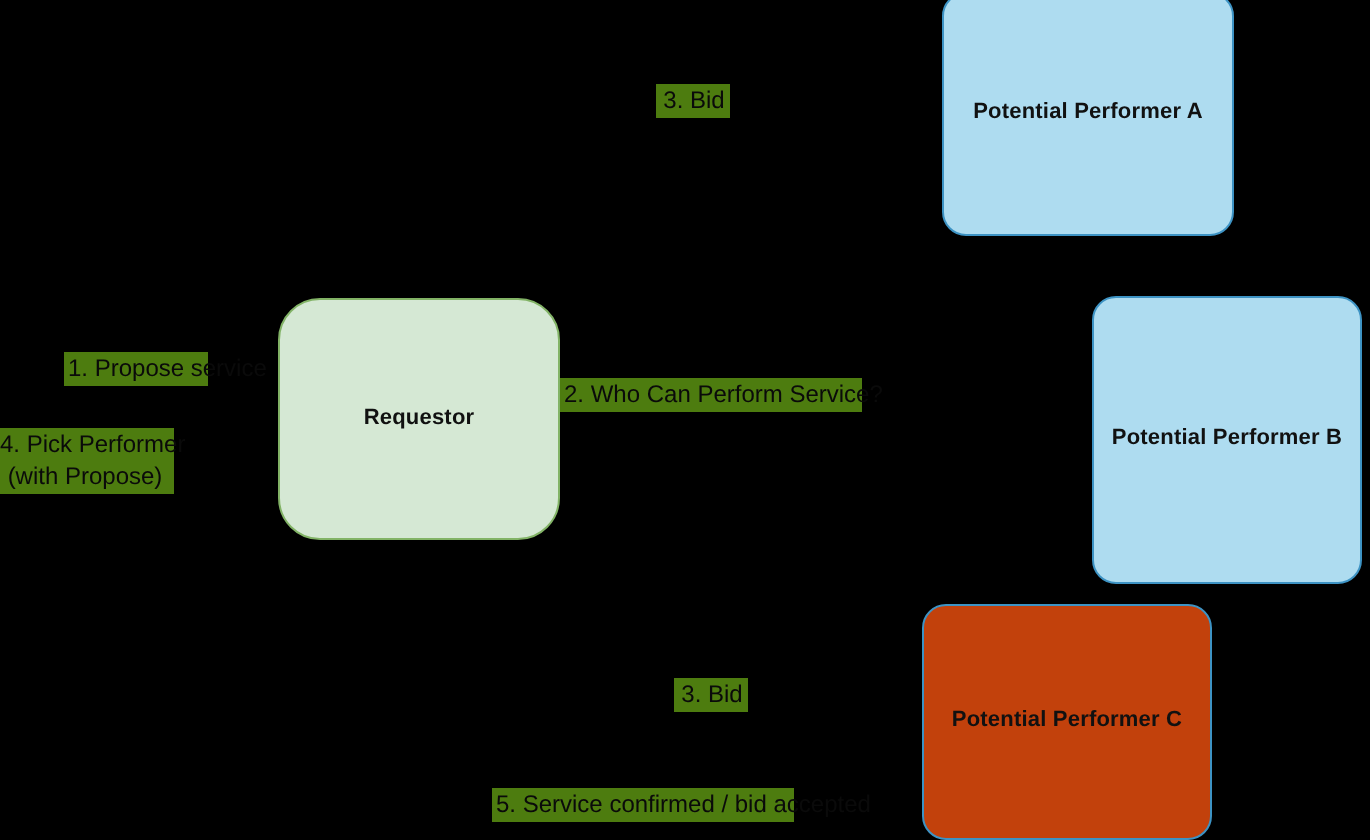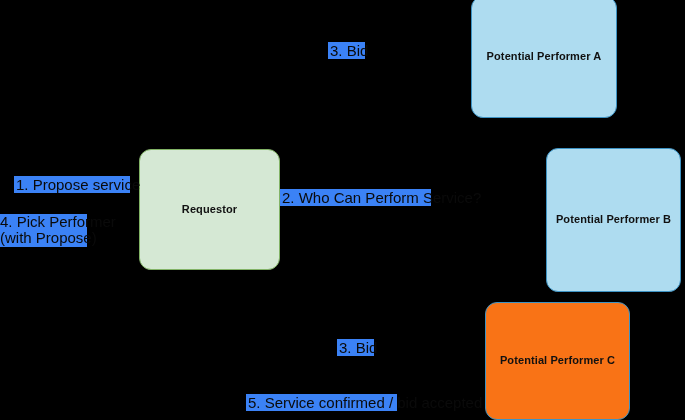--- a/index.html
+++ b/index.html
@@ -36,32 +36,33 @@
     font-weight: bold;
     color: #111111;
     letter-spacing: 0.1px;
     text-align: center;
     line-height: 1.2;
     white-space: nowrap;
   }
   .node.requestor {
     background: #d5e8d4;
     border-color: #82b366;
+    border-radius: 21px;
   }
   .node.performer {
     background: #aedcf0;
     border-color: #3d93c4;
   }
 
   
   .edge-label {
     position: absolute;
-    background: #3b82f6;
+    background: #4d7c0f;
     color: #0a0a0a;
-    font-size: 15px;
+    font-size: 12px;
     line-height: 15px;
     font-weight: normal;
     white-space: nowrap;
     padding: 1px 1px 1px 2px;
     box-sizing: border-box;
     text-align: center;
   }
   .edge-label.two-line {
     line-height: 16px;
     padding: 0 2px 1px 2px;
@@ -78,25 +79,25 @@
   </div>
 
   <div class="node performer" style="left: 471px; top: -4px; width: 146px; height: 122px; background: rgb(174, 220, 240); border-color: rgb(61, 147, 196);">
     <div class="node-label">Potential Performer A</div>
   </div>
 
   <div class="node performer" style="left: 546px; top: 148px; width: 135px; height: 144px; background: rgb(174, 220, 240); border-color: rgb(61, 147, 196);">
     <div class="node-label">Potential Performer B</div>
   </div>
 
-  <div class="node performer" style="left: 485px; top: 302px; width: 145px; height: 118px; background: #f97316; border-color: rgb(61, 147, 196);">
+  <div class="node performer" style="left: 461px; top: 302px; width: 145px; height: 118px; background: #c2410c; border-color: rgb(61, 147, 196);">
     <div class="node-label">Potential Performer C</div>
   </div>
 
-  <div class="edge-label" style="left: 14px; top: 176px; width: 116px;">1. Propose service</div>
+  <div class="edge-label" style="left: 32px; top: 176px; width: 72px;">1. Propose service</div>
 
   <div class="edge-label" style="left: 280px; top: 189px; width: 151px;">2. Who Can Perform Service?</div>
 
   <div class="edge-label" style="left: 328px; top: 42px; width: 37px;">3. Bid</div>
 
   <div class="edge-label" style="left: 337px; top: 339px; width: 37px;">3. Bid</div>
 
   <div class="edge-label two-line" style="left: -2px; top: 214px; width: 89px;">
       <span>4. Pick Performer</span>
       <span>(with Propose)</span>

